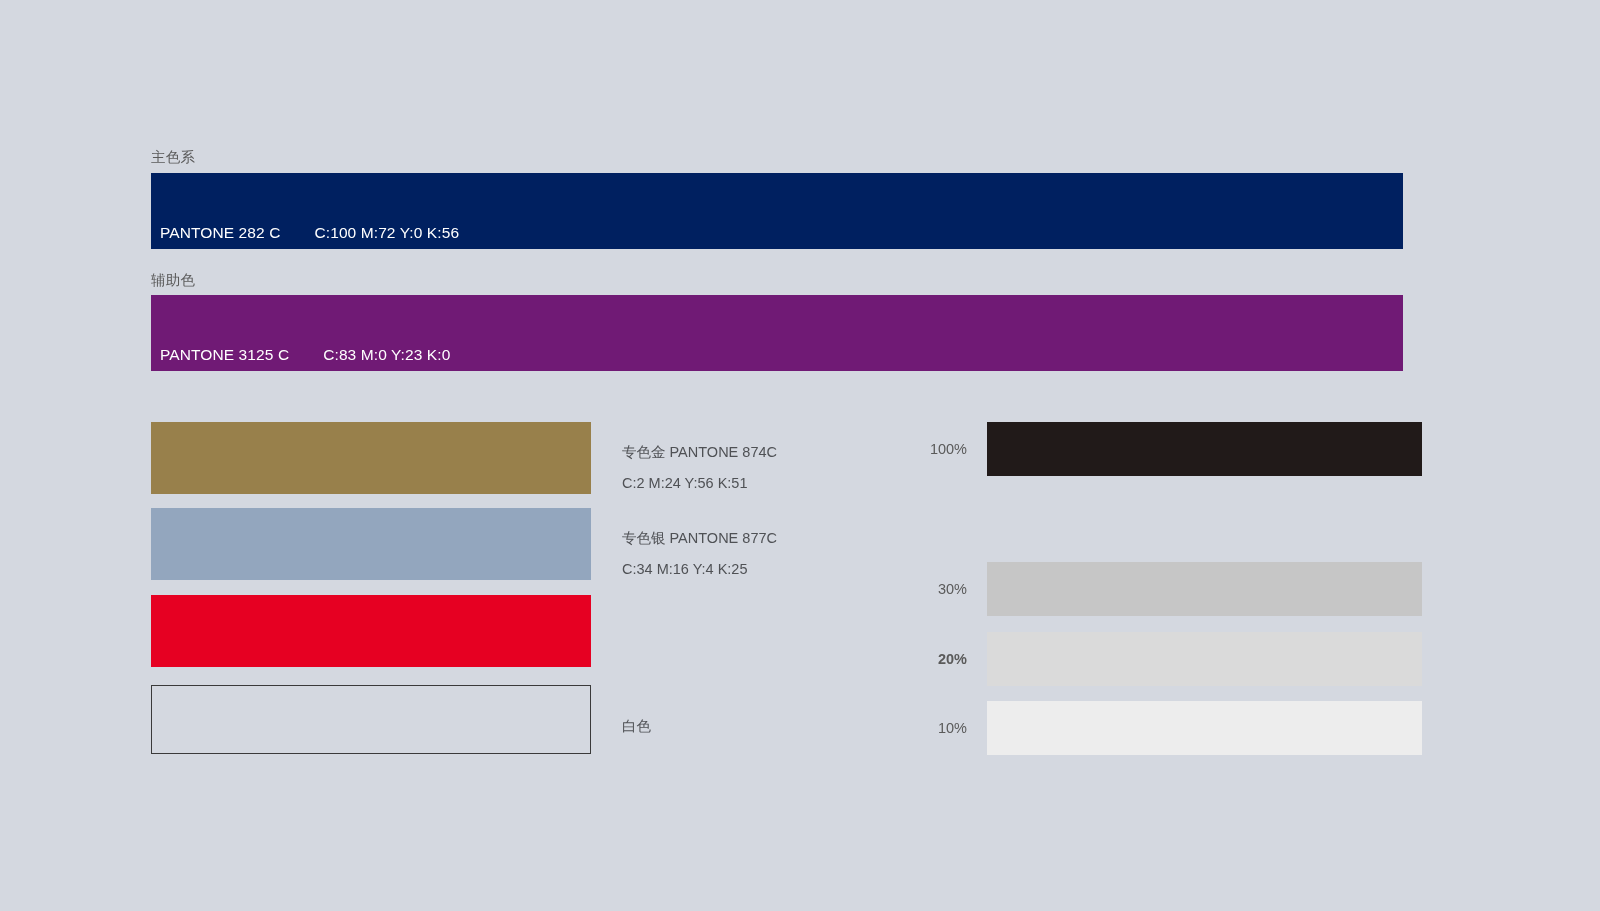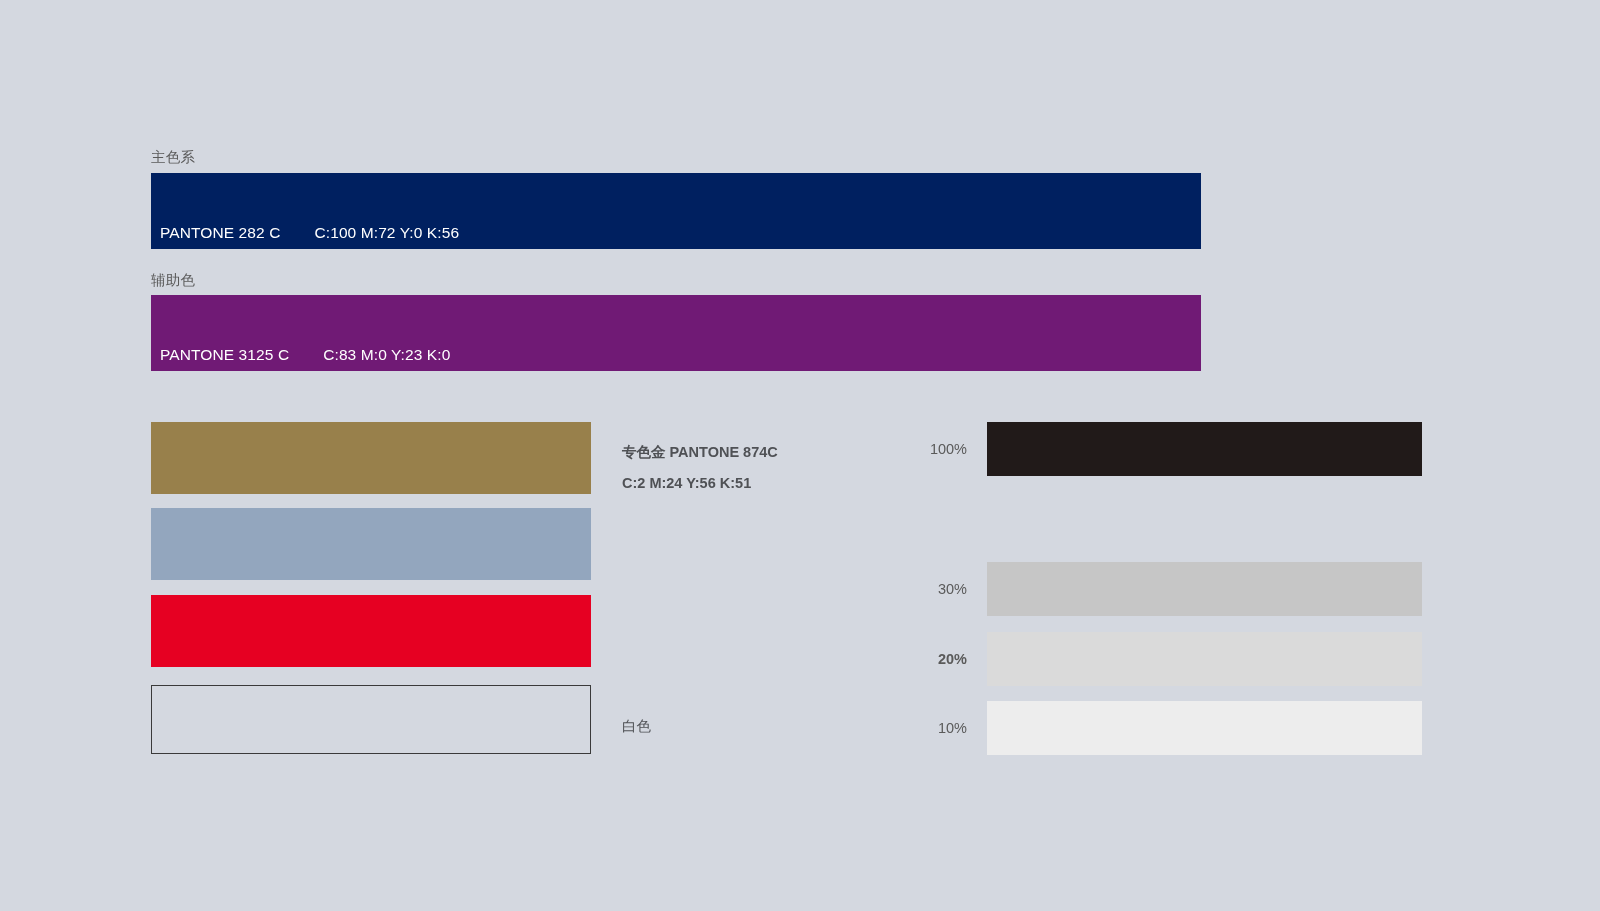--- a/index.html
+++ b/index.html
@@ -32,21 +32,21 @@
     line-height: 1;
     white-space: nowrap;
   }
   #caption-primary  { left: 151px; top: 150px; }
   #caption-secondary{ left: 151px; top: 273px; }
 
   
   .wide-bar {
     position: absolute;
     left: 151px;
-    width: 1050px;
+    width: 1252px;
     height: 76px;
     text-align: center;
   }
   #bar-primary   { top: 173px; background: #002060; }
   #bar-secondary { top: 295px; background: #00a8cc; }
 
   .wide-bar .bar-label {
     position: absolute;
     left: 9px;
     bottom: 7px;
@@ -78,21 +78,21 @@
 
   
   .desc-block {
     position: absolute;
     left: 622px;
     color: #4f5155;
     font-size: 14.5px;
     line-height: 23px;
     white-space: nowrap;
   }
-  #desc-gold   { top: 441px; font-weight: bold; }
+  #desc-gold   { top: 441px; }
   #desc-silver { top: 527px; }
   #desc-red    { top: 595px; }
   #desc-white  { top: 715px; font-family: Liberation Serif, serif; }
 
   .desc-block .title { display: block; margin-bottom: 8px; }
   .desc-block .cmyk  { display: block; }
   .desc-block .note  { display: block; line-height: 22px; }
 
   
   .tint-row {
@@ -152,20 +152,24 @@
   <div class="swatch" id="swatch-gold" style="background: rgb(152, 128, 75);"></div>
   <div class="swatch" id="swatch-silver" style="background: rgb(147, 166, 190);"></div>
   <div class="swatch" id="swatch-red" style="background: rgb(230, 0, 34);"></div>
   <div class="swatch" id="swatch-white" style="background: transparent; border-color: rgb(58, 58, 58);"></div>
 
   <div class="desc-block" id="desc-gold">
     <span class="title">专色金  PANTONE  874C</span>
     <span class="cmyk">C:2 M:24 Y:56 K:51</span>
   </div>
 
+  <div class="desc-block" id="desc-silver">
+    <span class="title">专色银  PANTONE  877C</span>
+    <span class="cmyk">C:34 M:16 Y:4 K:25</span>
+  </div>
 
 
   <div class="desc-block" id="desc-white">
     <span class="title">白色</span>
   </div>
 
   <div class="tint-row" id="tint-100">
     <div class="tint-pct">100%</div>
     <div class="tint-chip" style="background: rgb(33, 26, 25);"></div>
   </div>

